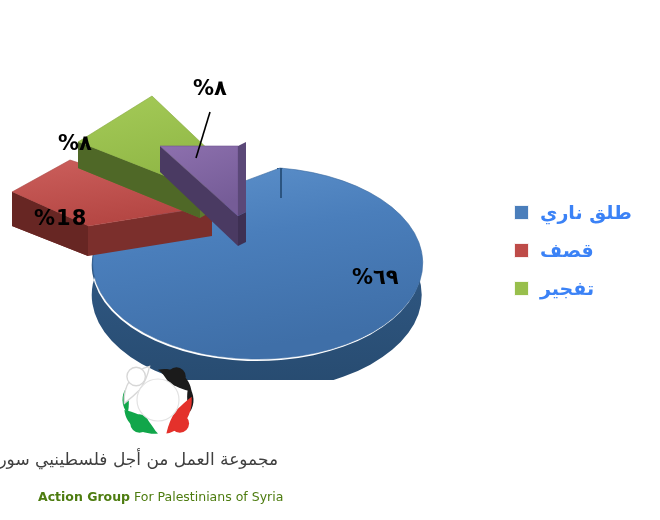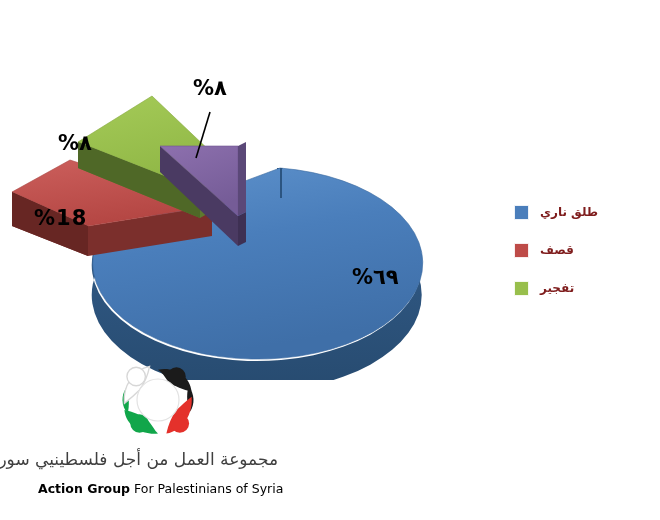--- a/index.html
+++ b/index.html
@@ -68,23 +68,23 @@
   .legend-swatch {
     width: 13px;
     height: 13px;
     flex: 0 0 13px;
     margin-right: 11px;
     border: 1px solid rgba(255,255,255,0.9);
     box-sizing: content-box;
   }
   .legend-label {
     font-family: "DejaVu Sans", "Liberation Sans", sans-serif;
-    font-size: 12px;
+    font-size: 19px;
     font-weight: bold;
-    color: #7f1d1d;
+    color: #3b82f6;
     direction: rtl;
     unicode-bidi: embed;
     white-space: nowrap;
   }
 
   
   #footer {
     position: absolute;
     left: 38px;
     top: 358px;
@@ -101,23 +101,23 @@
     font-size: 17px;
     color: #3f3f3f;
     direction: rtl;
     unicode-bidi: embed;
     line-height: 1.35;
     white-space: nowrap;
   }
   #org-name-en {
     font-family: "DejaVu Sans", "Liberation Sans", sans-serif;
     font-size: 12.5px;
-    color: #000000;
+    color: #4d7c0f;
     line-height: 1.4;
-    margin-top: 9px;
+    margin-top: 17px;
     white-space: nowrap;
   }
   #org-name-en .bold { font-weight: bold; }
 </style>
 </head>
 <body>
 
 <div id="stage">
 
   <div id="chart-area">

